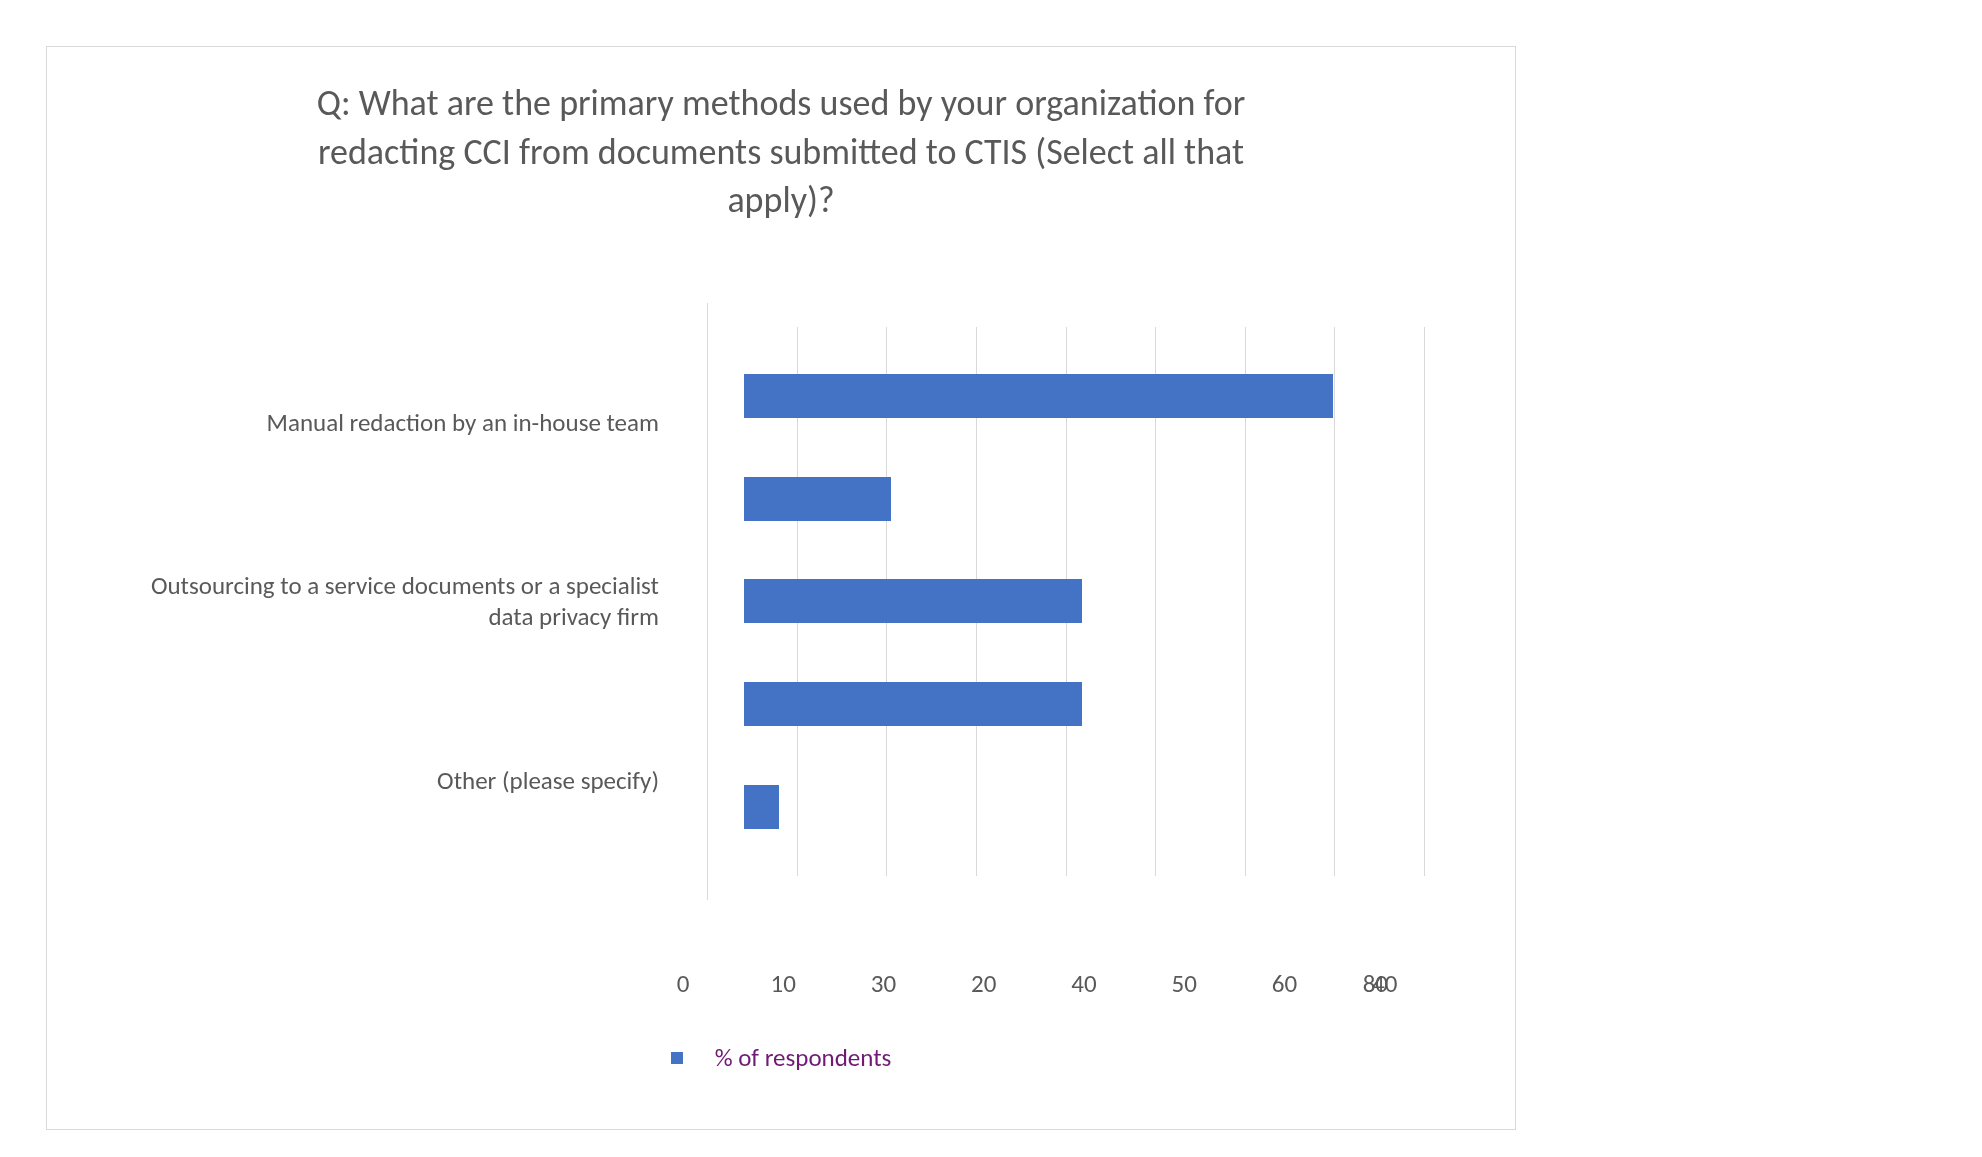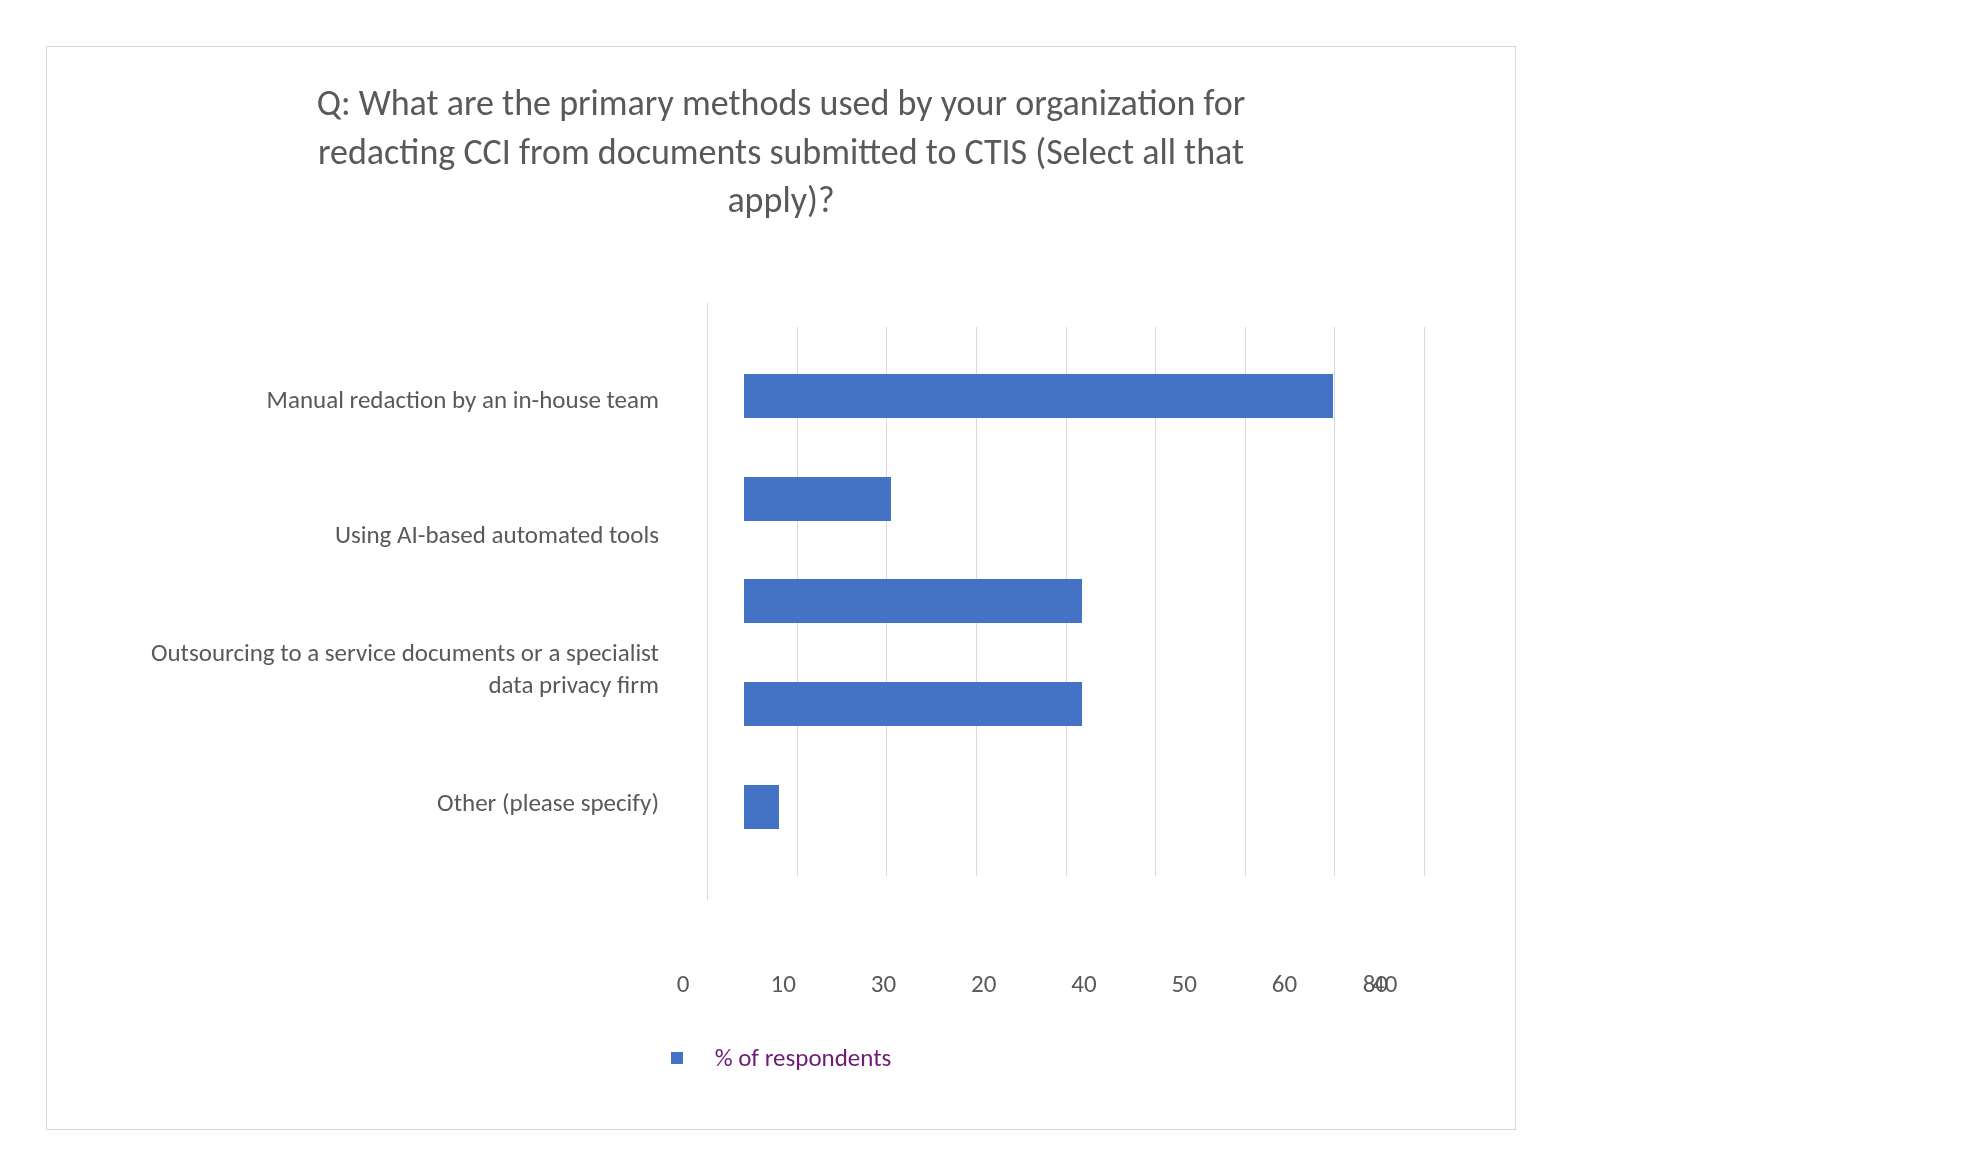--- a/index.html
+++ b/index.html
@@ -128,21 +128,20 @@
 <body>
 
 <div class="chart-container">
   <div class="chart-title">Q: What are the primary methods used by your organization for redacting CCI from documents submitted to CTIS (Select all that apply)?</div>
 
   <div class="chart-body">
     <div class="plot-row">
 
       <div class="y-labels">
         <div class="y-label-item">Manual redaction by an in-house team</div>
-        <div class="y-label-item">Using AI-based automated tools</div>
         <div class="y-label-item">Outsourcing to a service documents or a specialist data privacy firm</div>
         <div class="y-label-item">Other (please specify)</div>
       </div>
 
       <div class="plot-area">
         <div class="grid">
           <div class="grid-col"></div>
             <div class="grid-col"></div>
             <div class="grid-col"></div>
             <div class="grid-col"></div>

